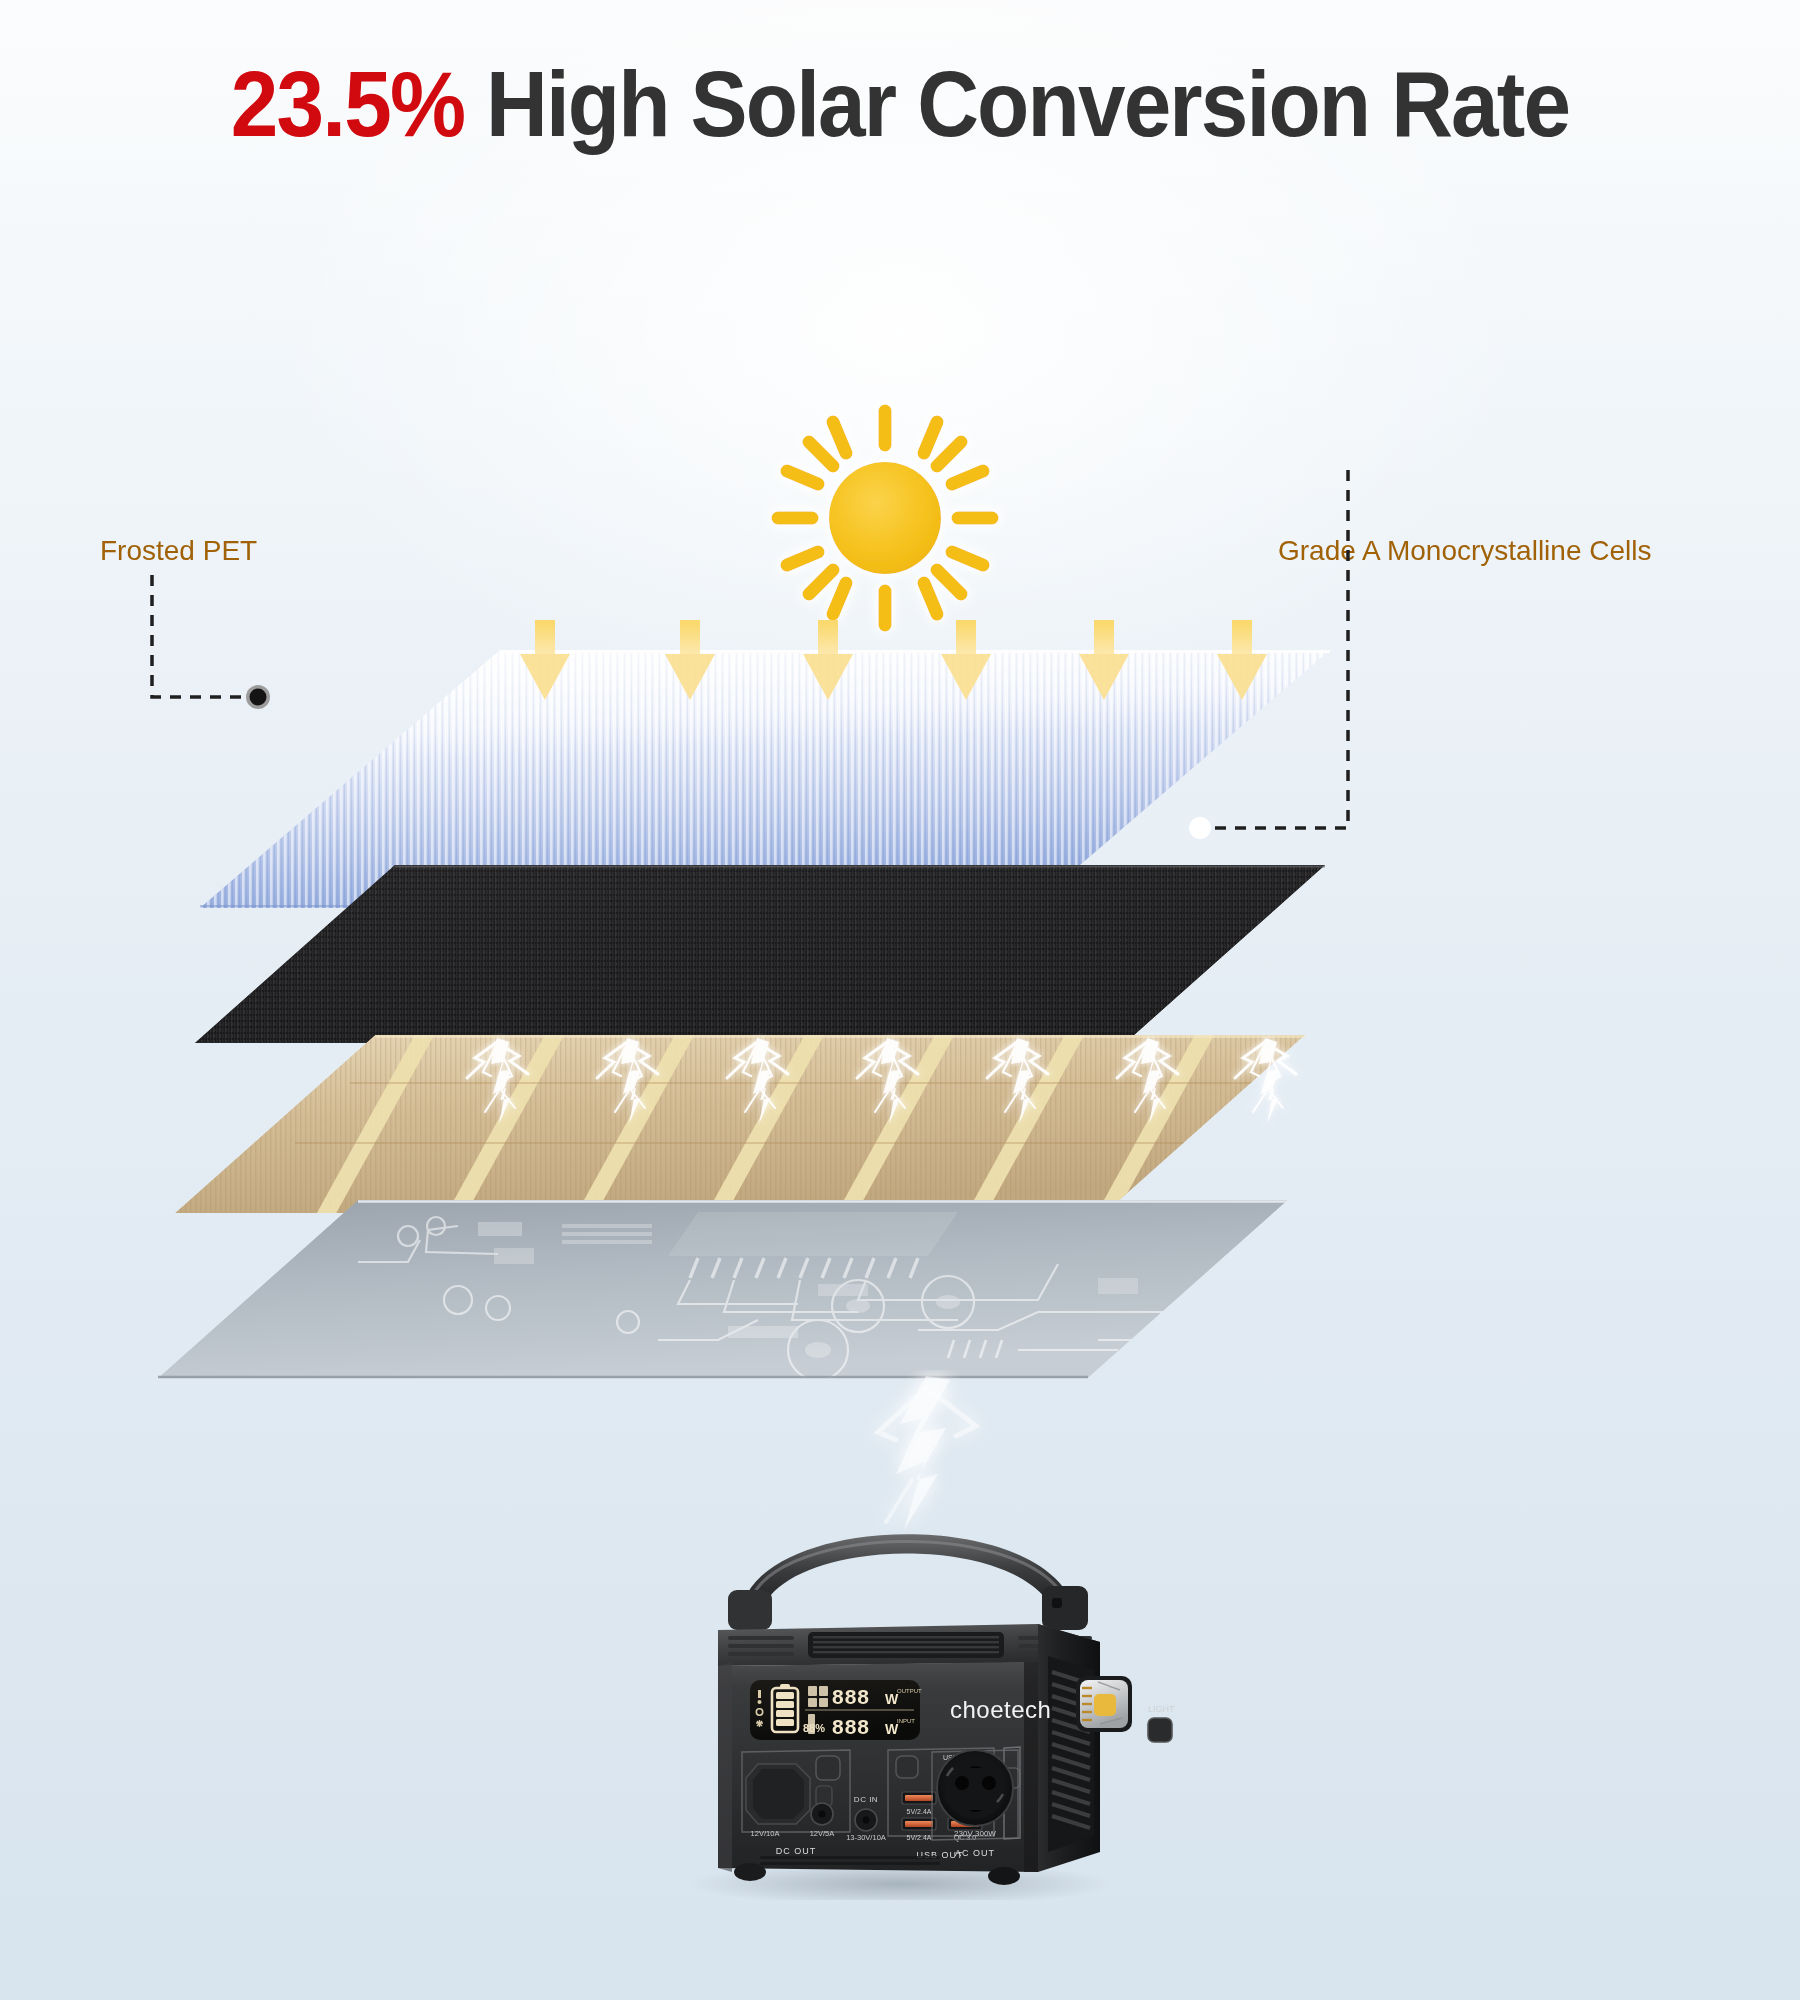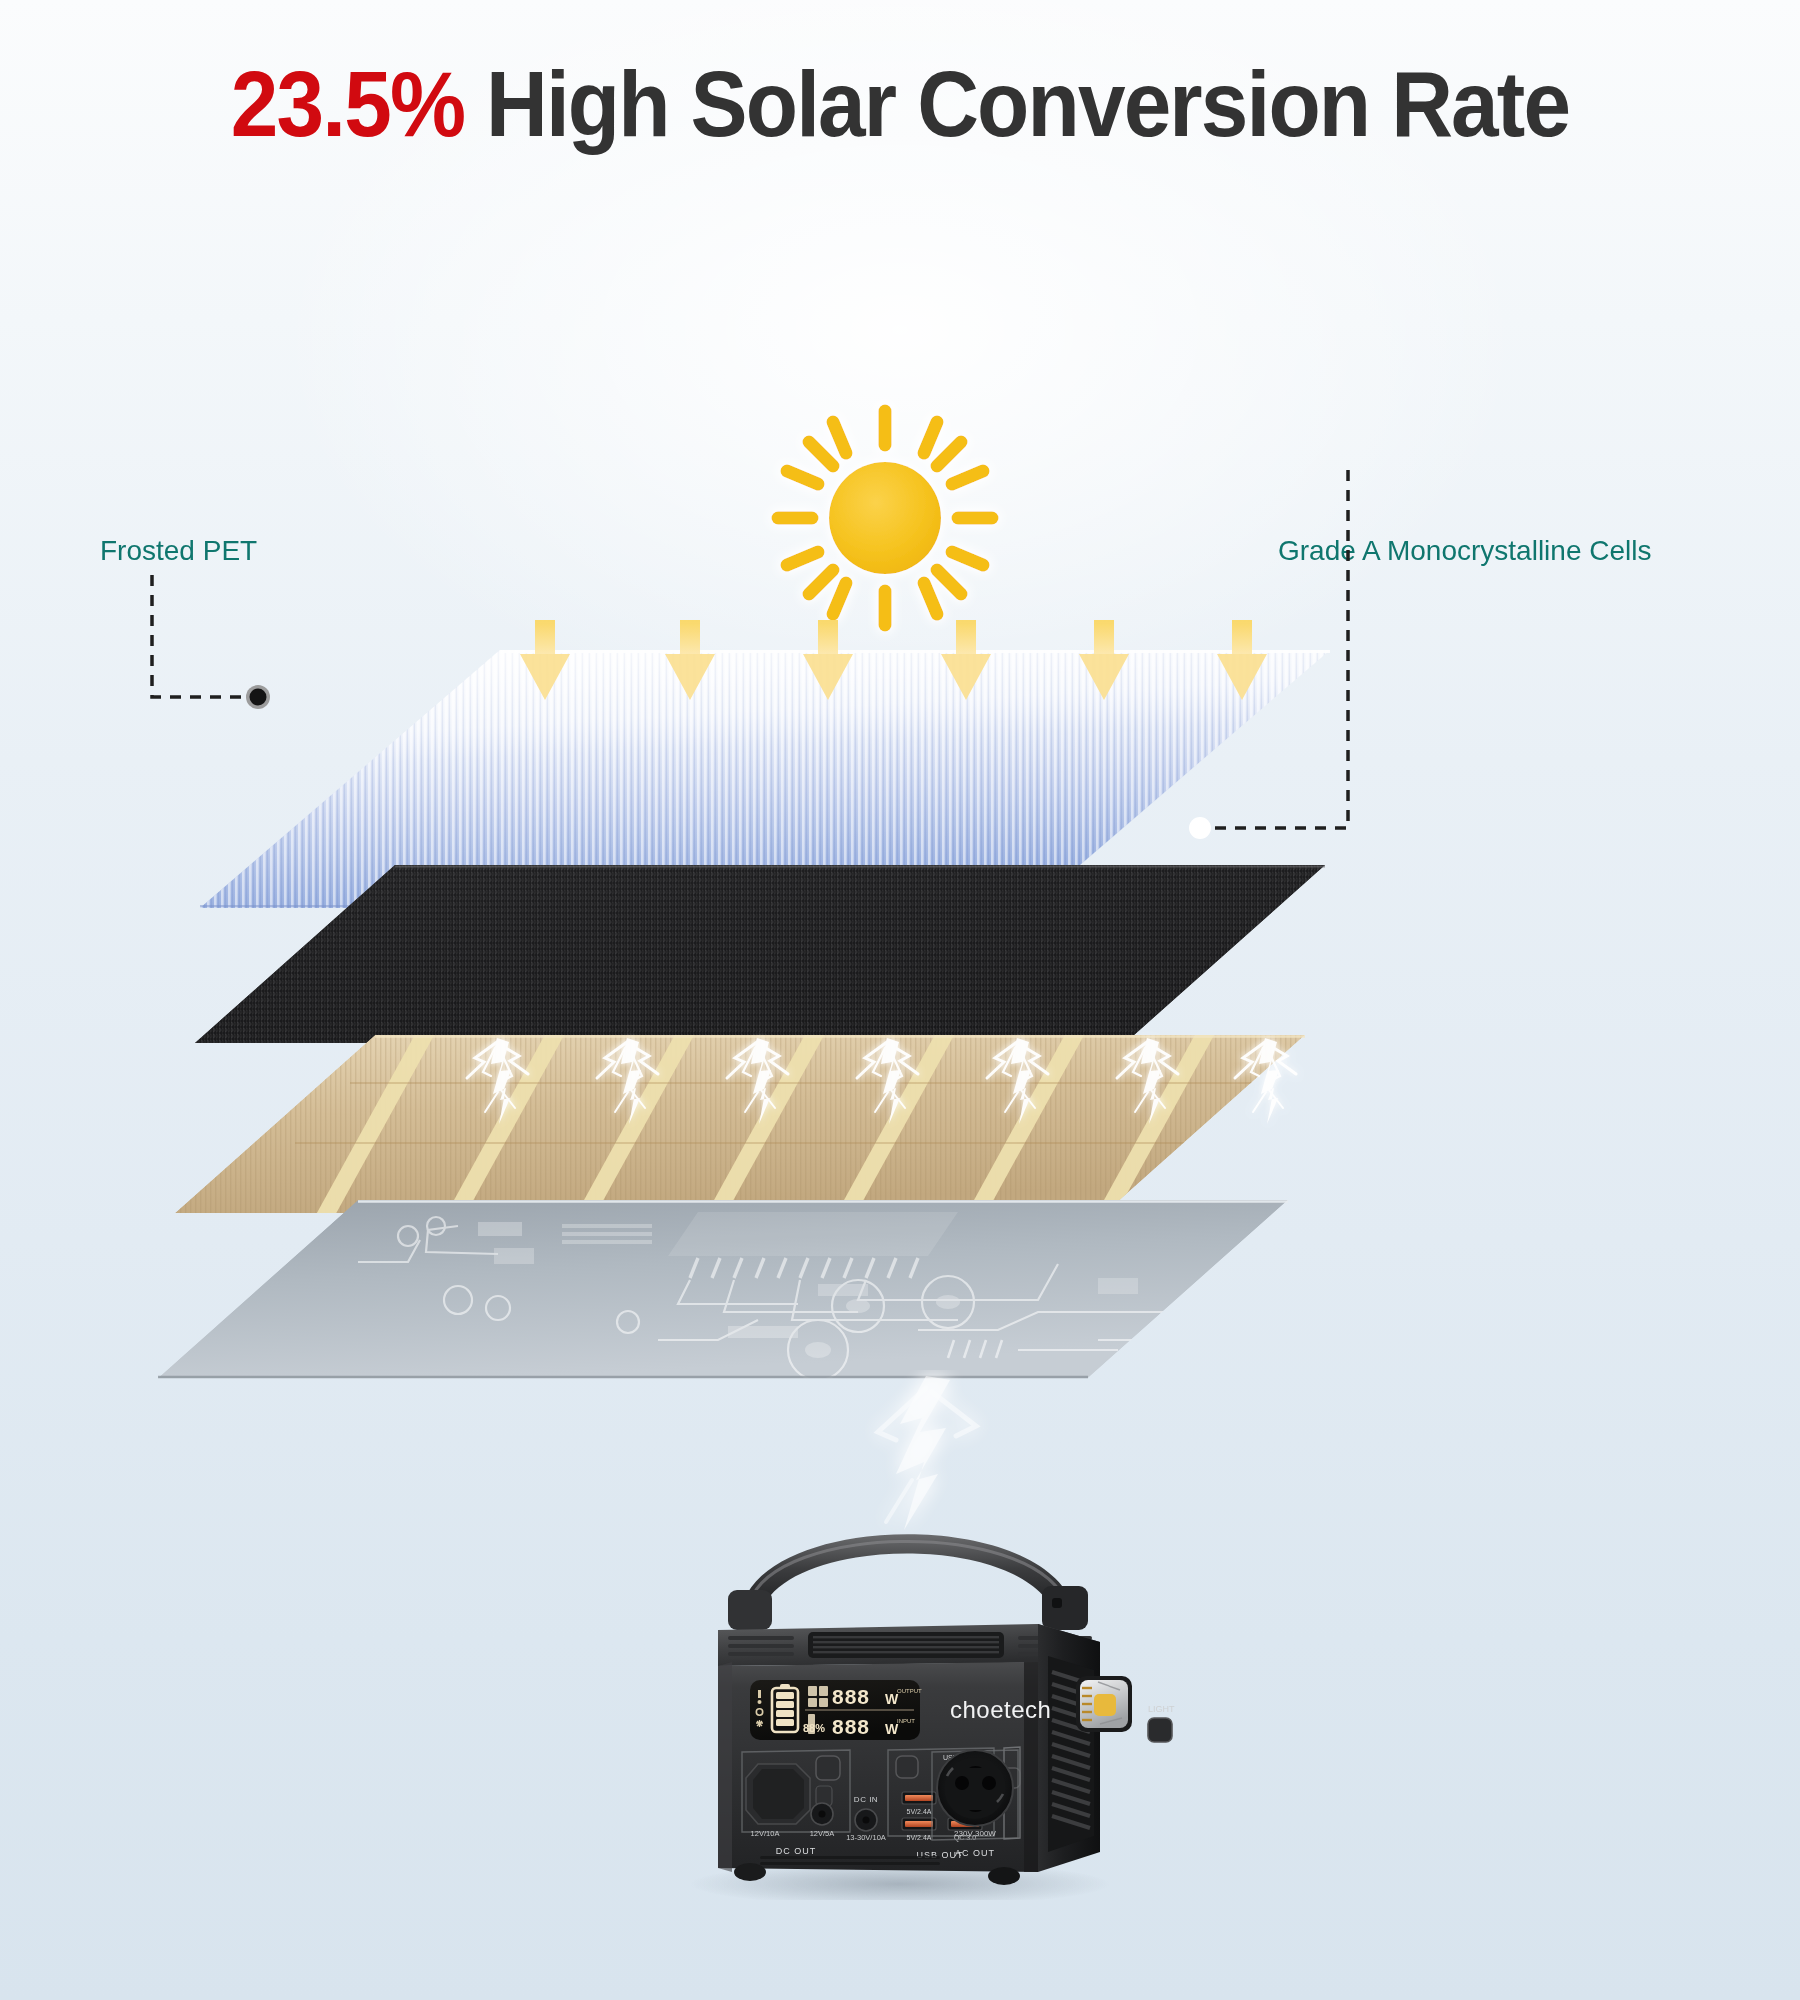--- a/index.html
+++ b/index.html
@@ -13,21 +13,21 @@
   
   .headline{
     position:absolute;left:0;right:0;top:52px;text-align:center;
     font-size:92px;font-weight:bold;letter-spacing:-2px;
     color:#333333;white-space:nowrap;
     font-family:"Liberation Sans Narrow","Liberation Sans",sans-serif;
     transform:scaleX(.93);
   }
   .headline .pct{color:#d10a10;}
   
-  .lbl{position:absolute;font-size:28px;color:#0f766e;white-space:nowrap;}
+  .lbl{position:absolute;font-size:28px;color:#a16207;white-space:nowrap;}
   #label-left{left:100px;top:535px;}
   #label-right{left:1278px;top:535px;}
   
   .leader{position:absolute;pointer-events:none;}
   
   #sun{position:absolute;left:745px;top:393px;width:280px;height:250px;}
   
   #stack{position:absolute;left:0;top:620px;width:1800px;height:810px;}
   .layer{position:absolute;}
   .layer .sheet{width:100%;height:100%;}

